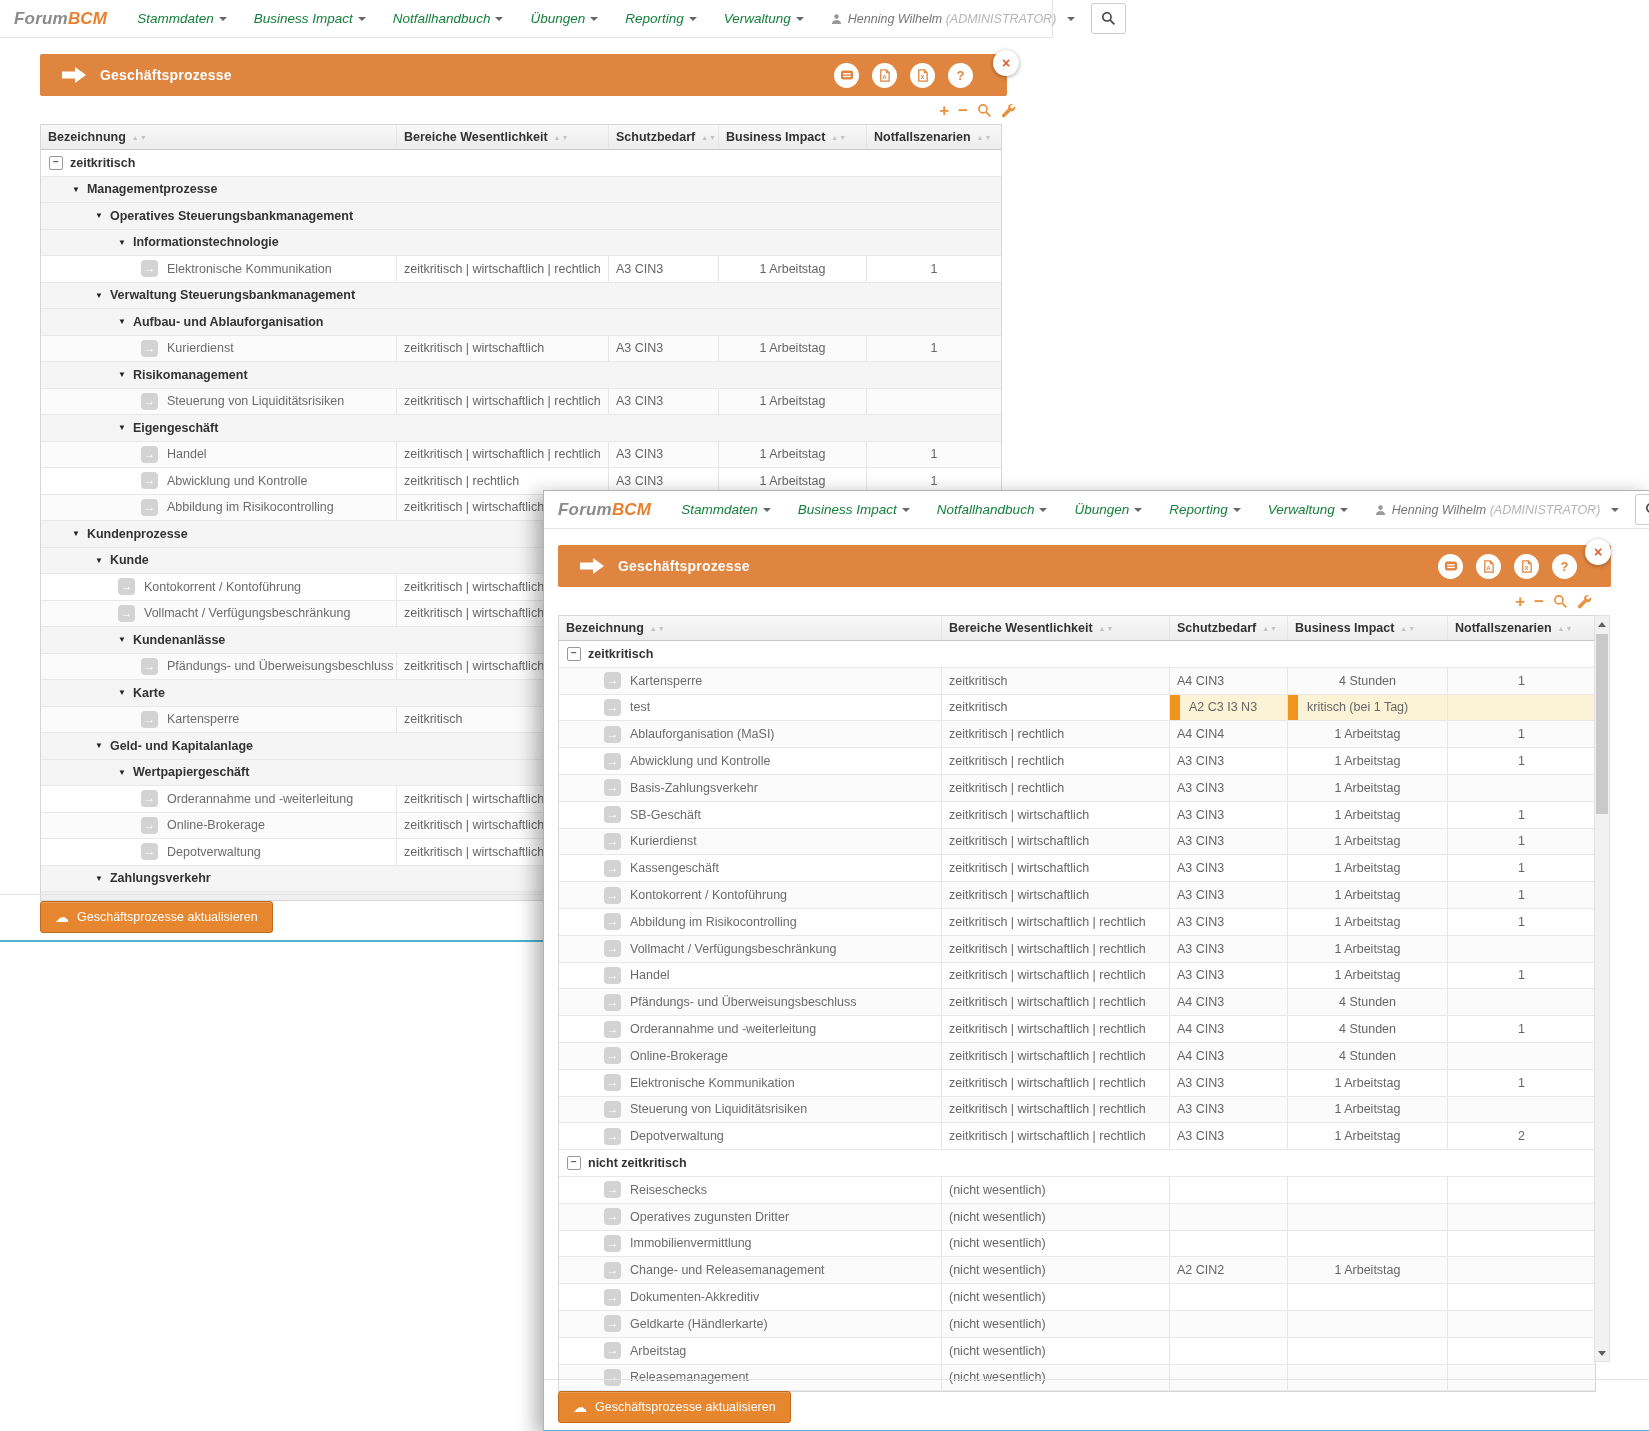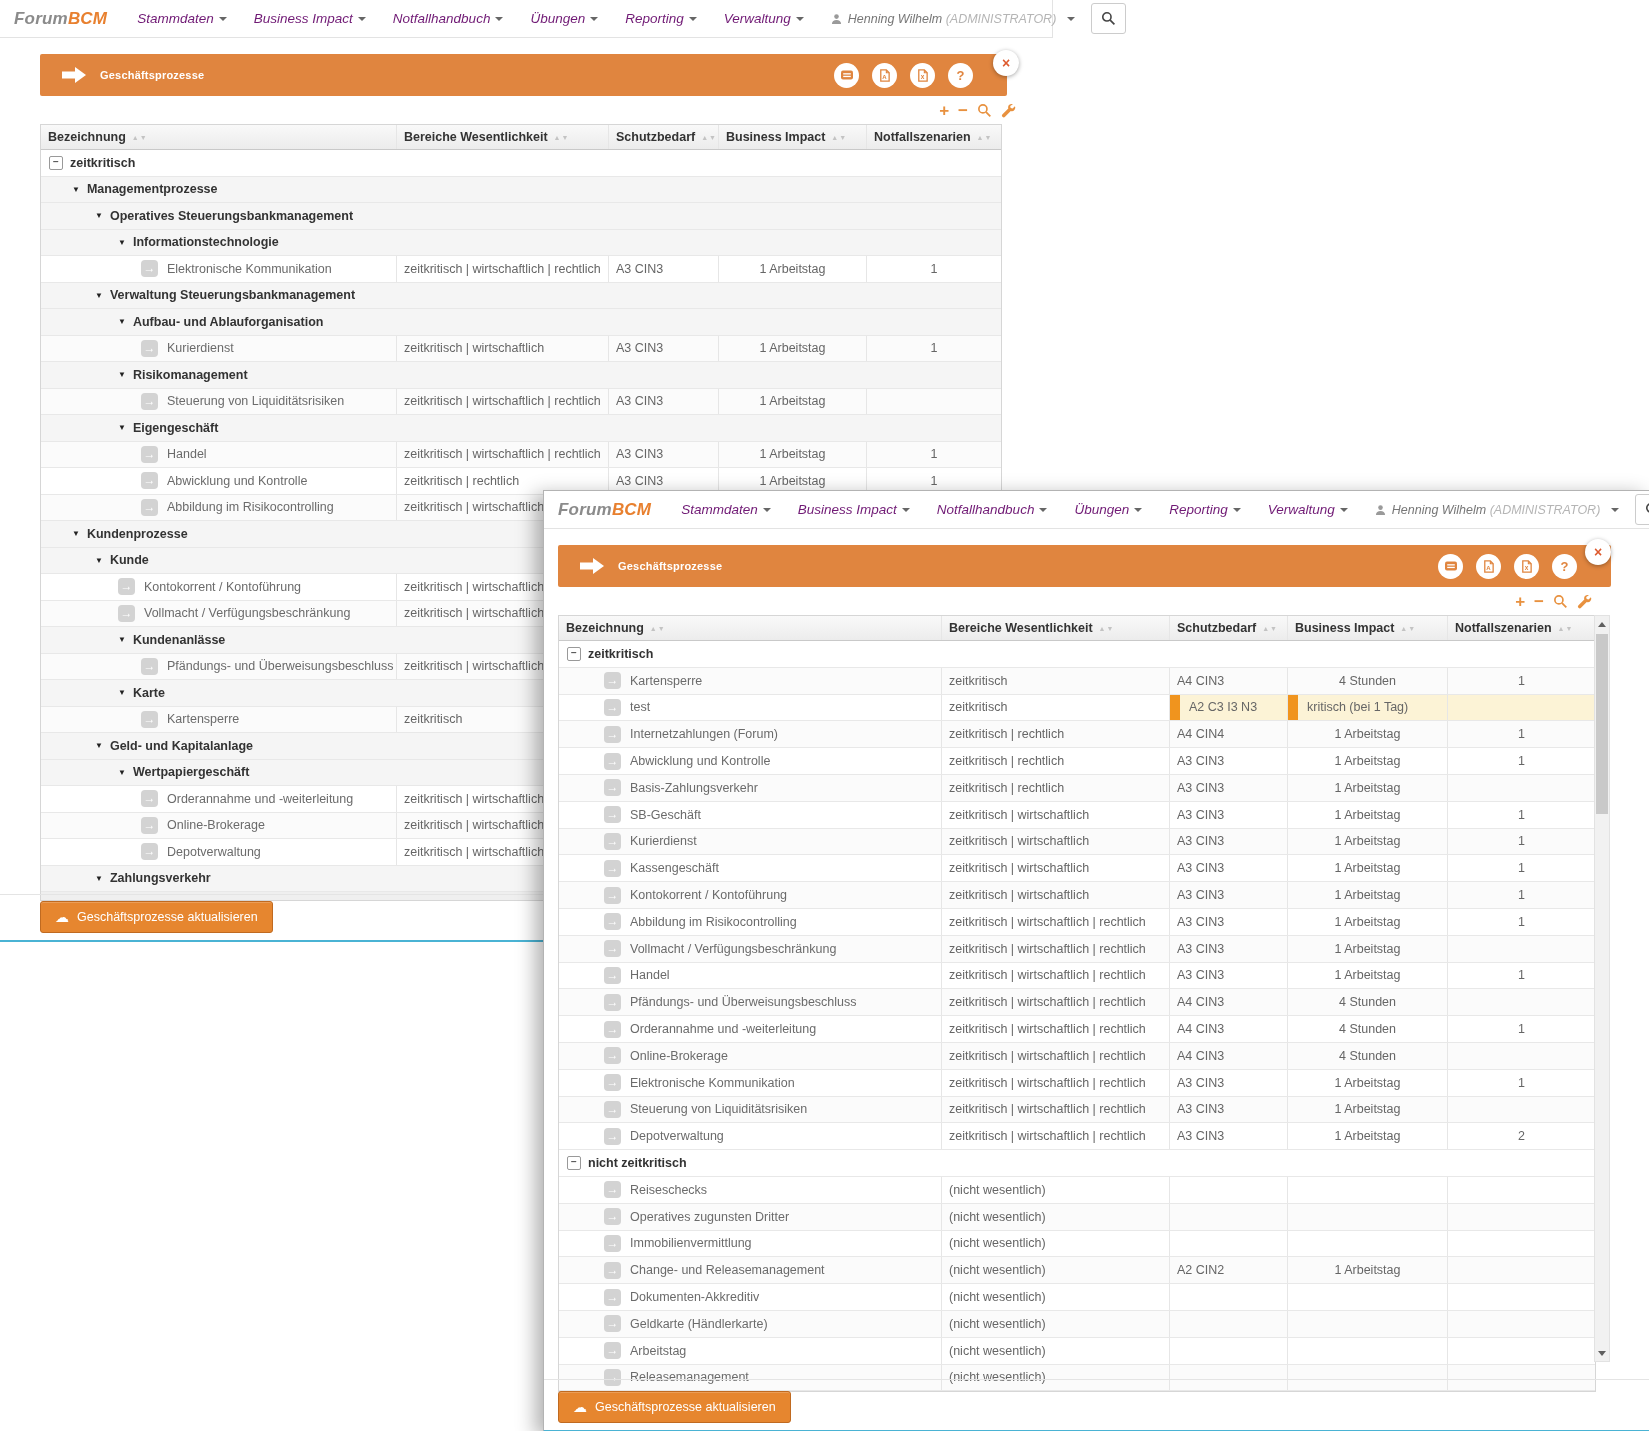--- a/index.html
+++ b/index.html
@@ -10,36 +10,36 @@
     --c1:355px;--c2:212px;--c3:110px;--c4:148px;--rh:25.5px;}
   #front-window{left:543px;top:490px;width:1105px;height:939px;border:1px solid #b3b3b3;
     border-bottom:2px solid #4ab3d4;box-shadow:-8px 4px 18px rgba(0,0,0,.30);z-index:10;
     --c1:382px;--c2:228px;--c3:118px;--c4:160px;--rh:25.8px;}
 
   
   .navbar{height:37px;border-bottom:1px solid #e3e3e3;display:flex;align-items:center;padding:0 8px;background:#fff;font-style:italic;}
   #back-window .navbar{border-right:1px solid #e3e3e3;}
   .logo{font-size:17px;font-weight:bold;margin:0 30px 0 6px;letter-spacing:.2px;cursor:default;}
   .logo .g{color:#8b8b8b}.logo .o{color:#e8802f}
-  .menu-item{font-size:13.5px;color:#701a75;margin-right:27px;cursor:pointer;white-space:nowrap;}
+  .menu-item{font-size:13.5px;color:#15803d;margin-right:27px;cursor:pointer;white-space:nowrap;}
   .caret{display:inline-block;width:0;height:0;border-top:4px solid #666;border-left:4px solid transparent;
          border-right:4px solid transparent;margin-left:5px;vertical-align:2px;}
   .nav-right{margin-left:auto;display:flex;align-items:center;}
   .user{font-size:12.5px;color:#777;display:flex;align-items:center;gap:6px;cursor:pointer;white-space:nowrap;}
   .user .role{color:#b5b5b5;}
   .search-btn{width:33px;height:29px;border:1px solid #ccc;border-radius:3px;background:#fff;margin-left:16px;
               display:flex;align-items:center;justify-content:center;cursor:pointer;}
 
   
   .panel-header{position:absolute;height:42px;background:#e0853f;border-radius:2px;display:flex;
                 align-items:center;color:#fff;}
   #back-window .panel-header{left:40px;top:54px;width:967px;}
   #front-window .panel-header{left:14px;top:54px;width:1053px;}
   .panel-arrow{margin-left:22px;display:flex;}
-  .panel-title{font-size:11px;font-weight:bold;margin-left:14px;letter-spacing:.2px;}
+  .panel-title{font-size:14px;font-weight:bold;margin-left:14px;letter-spacing:.2px;}
   .ph-icons{margin-left:auto;display:flex;gap:13px;margin-right:34px;}
   .ph-icon{width:25px;height:25px;border-radius:50%;background:#fff;color:#e0853f;display:flex;
            align-items:center;justify-content:center;font-weight:bold;font-size:13px;cursor:pointer;}
   .panel-close{position:absolute;width:26px;height:26px;border-radius:50%;background:#fff;
                box-shadow:0 1px 4px rgba(0,0,0,.35);color:#dd5a2e;font-weight:bold;font-size:14px;
                display:flex;align-items:center;justify-content:center;cursor:pointer;z-index:3;}
   #back-window .panel-close{left:993px;top:50px;}
   #front-window .panel-close{left:1041px;top:48px;}
 
   
@@ -684,21 +684,21 @@
               <span class="hbar"></span>
               <span>kritisch (bei 1 Tag)</span>
             </div>
             <div class="cell c5 hl center">
               <span></span>
             </div>
           </div>
           <div class="row leaf">
             <div class="cell c1" style="padding-left: 45px;">
               <span class="lico">→</span>
-              <span class="nm">Internetzahlungen (Forum)</span>
+              <span class="nm">Ablauforganisation (MaSI)</span>
             </div>
             <div class="cell c2">
               <span>zeitkritisch | rechtlich</span>
             </div>
             <div class="cell c3">
               <span>A4 CIN4</span>
             </div>
             <div class="cell c4 center">
               <span>1 Arbeitstag</span>
             </div>

